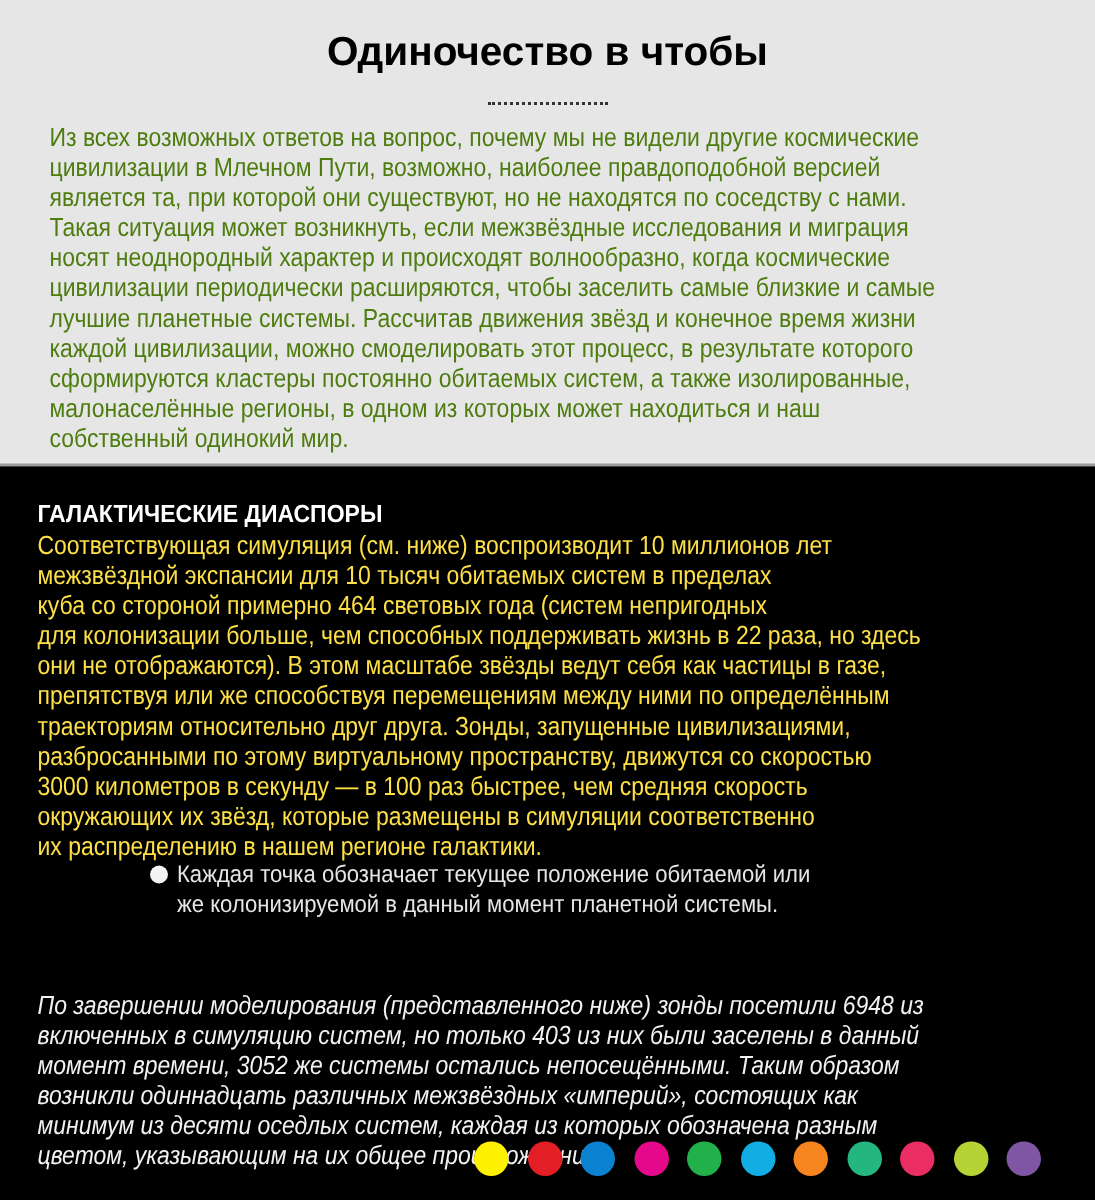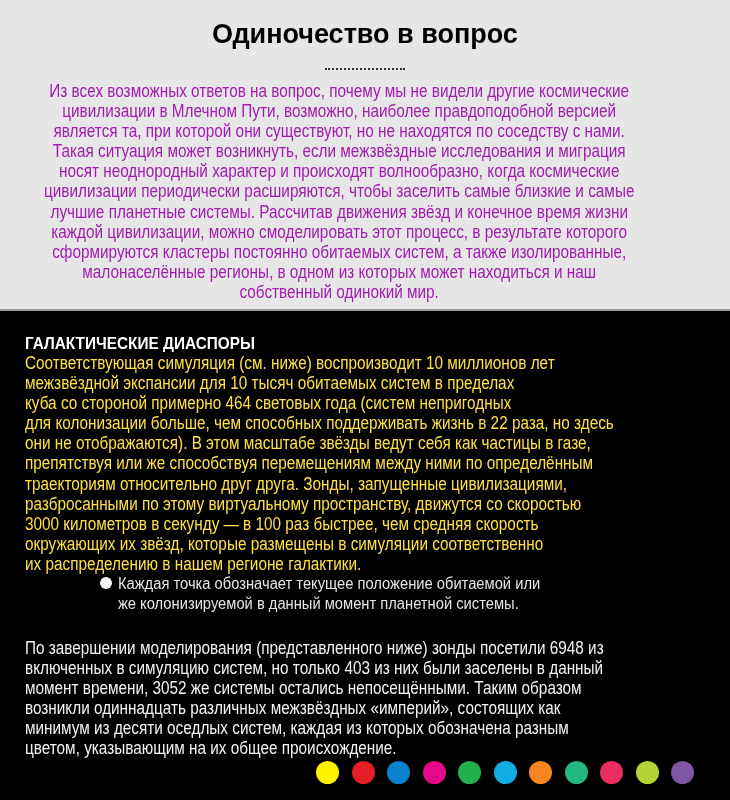--- a/index.html
+++ b/index.html
@@ -43,26 +43,25 @@
       position: absolute;
       margin: 0;
       padding: 0;
     }
     .line {
       display: block;
       white-space: nowrap;
       transform-origin: left center;
     }
     .intro {
-      left: 44px;
+      left: 33px;
       top: 81px;
-      color: #a21caf;
+      color: #4d7c0f;
       font-size: 17.5px;
       line-height: 20.1px;
-      text-align: center;
     }
     .intro .line { transform: scaleX(0.875); }
     .bottom {
       position: absolute;
       left: 0; top: 311px;
       width: 730px;
       height: 489px;
       background: #000;
     }
     .section-heading {
@@ -97,45 +96,46 @@
     .legend-text {
       left: 118px;
       top: 574px;
       color: #e5e5e5;
       font-size: 16px;
       line-height: 20px;
     }
     .legend-text .line { transform: scaleX(0.92); }
     .result {
       left: 25px;
-      top: 638px;
+      top: 660px;
       color: #f2f2f2;
       font-size: 17.5px;
       line-height: 20.1px;
+      font-style: italic;
     }
     .result .line { transform: scaleX(0.875); }
     .swatches {
       position: absolute;
       left: 316px;
       top: 761px;
       height: 24px;
       display: flex;
       gap: 12.5px;
     }
     .swatch {
       width: 23px;
       height: 23px;
       border-radius: 50%;
     }
   </style>
 </head>
 <body>
 
 <div class="top">
-  <div class="title">Одиночество в вопрос</div>
+  <div class="title">Одиночество в чтобы</div>
   <div class="title-rule"></div>
   <p class="para intro">
     <span class="line">Из всех возможных ответов на вопрос, почему мы не видели другие космические</span>
     <span class="line">цивилизации в Млечном Пути, возможно, наиболее правдоподобной версией</span>
     <span class="line">является та, при которой они существуют, но не находятся по соседству с нами.</span>
     <span class="line">Такая ситуация может возникнуть, если межзвёздные исследования и миграция</span>
     <span class="line">носят неоднородный характер и происходят волнообразно, когда космические</span>
     <span class="line">цивилизации периодически расширяются, чтобы заселить самые близкие и самые</span>
     <span class="line">лучшие планетные системы. Рассчитав движения звёзд и конечное время жизни</span>
     <span class="line">каждой цивилизации, можно смоделировать этот процесс, в результате которого</span>

